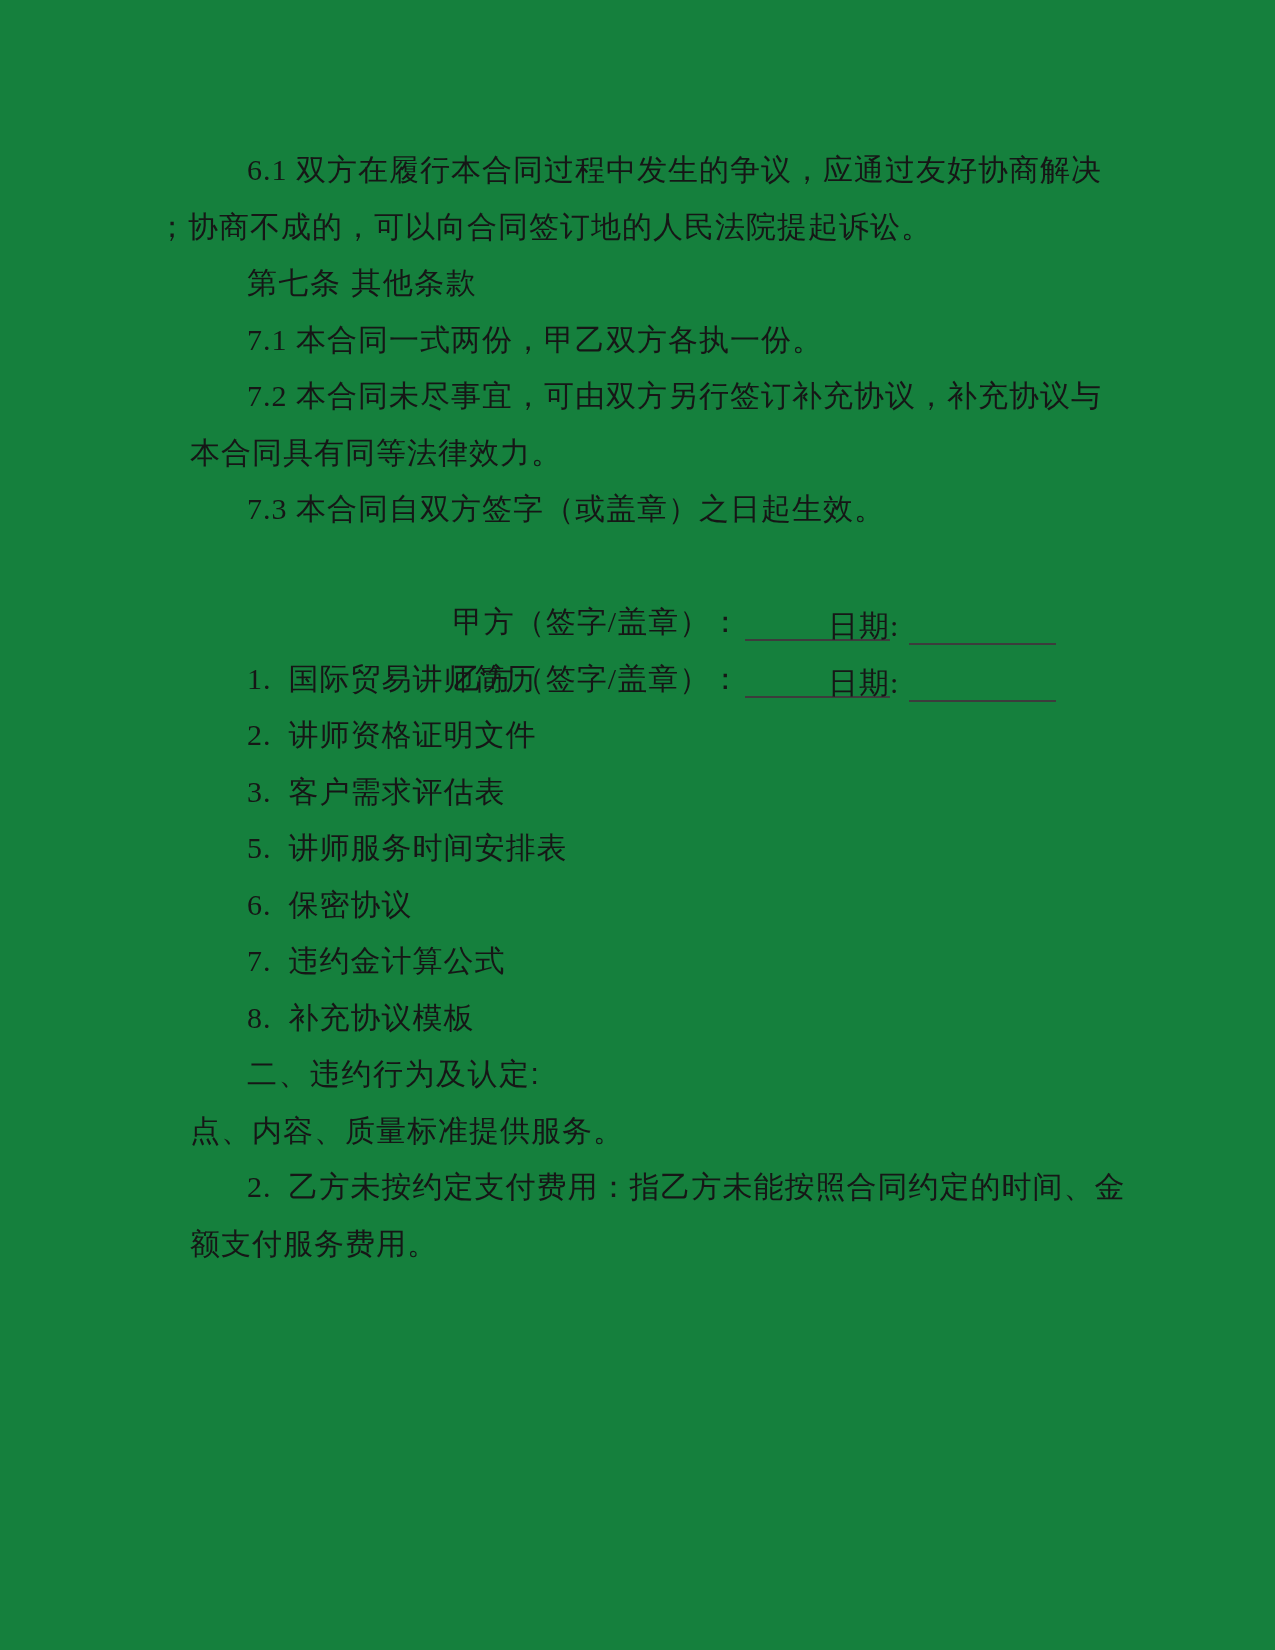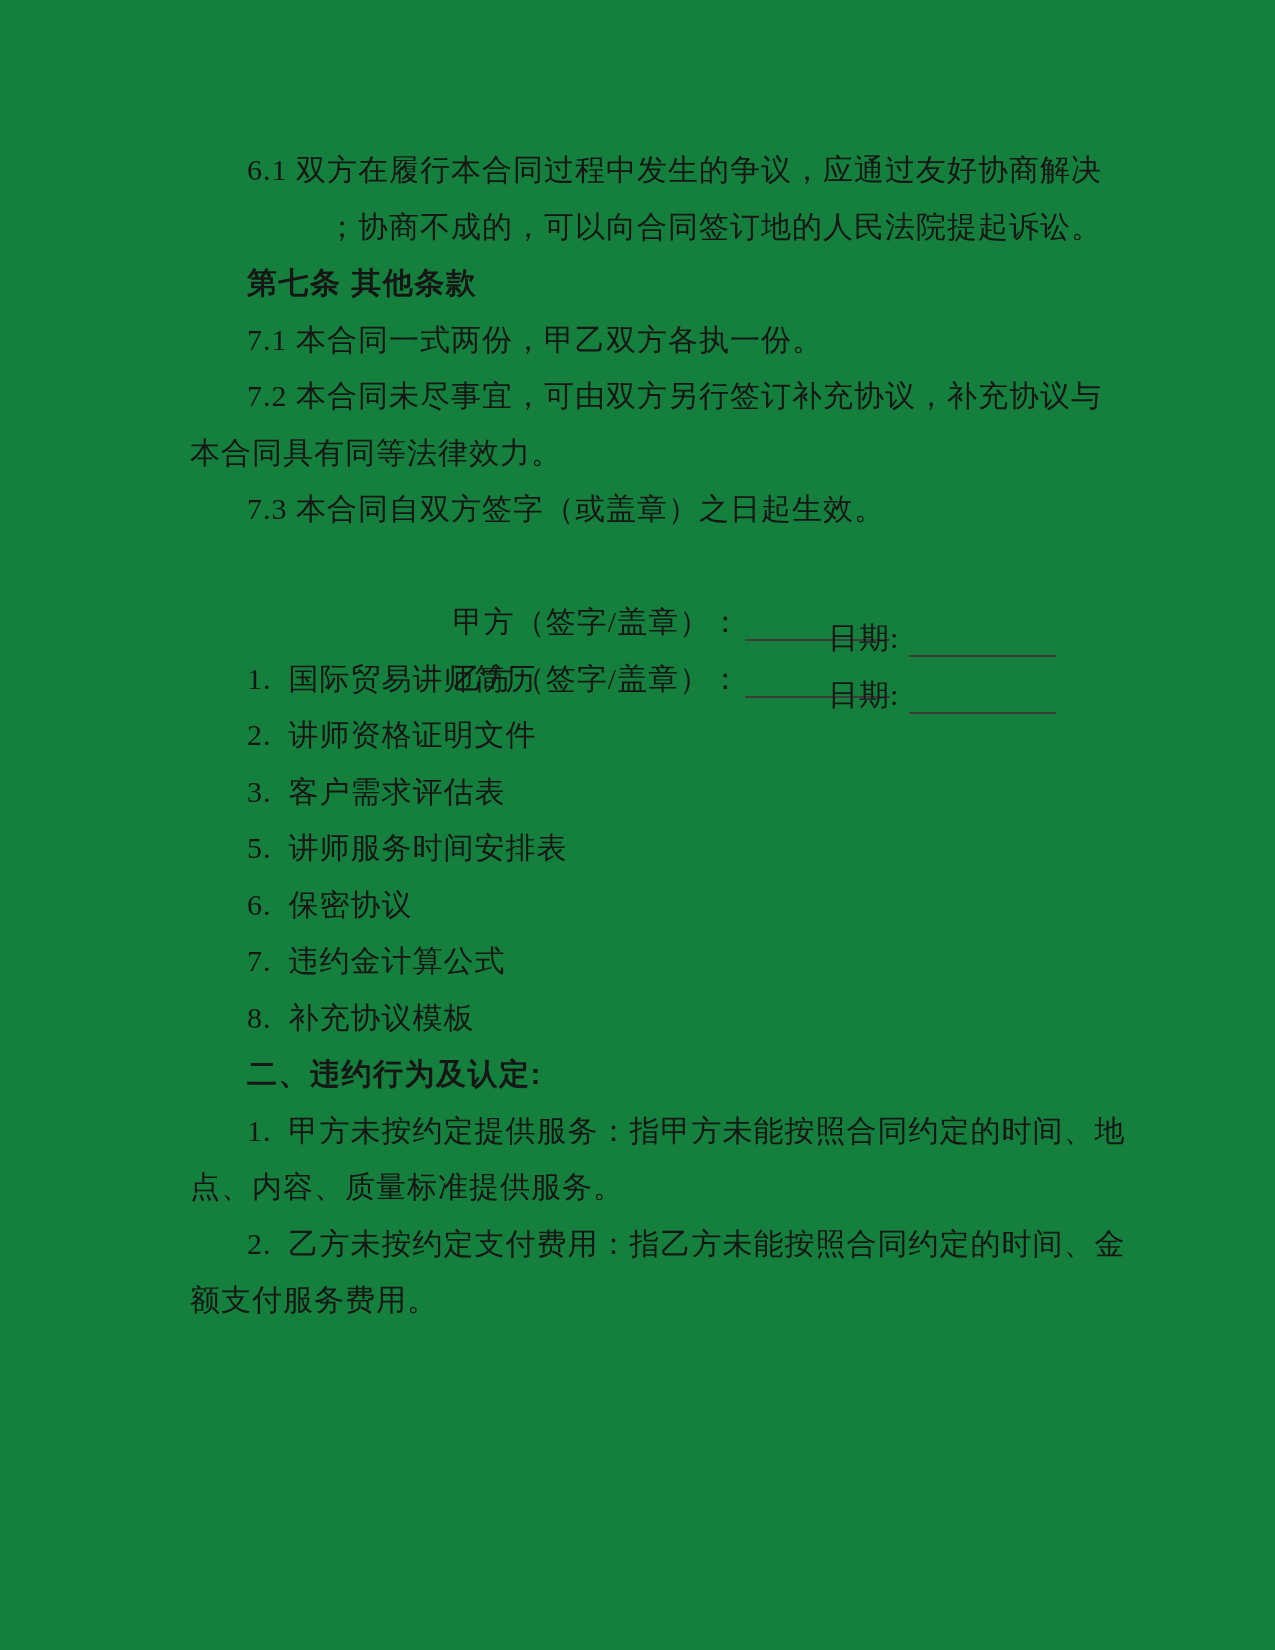--- a/index.html
+++ b/index.html
@@ -19,39 +19,39 @@
     color:#161616;
     font-size:30px;
     letter-spacing:1px;
   }
   .line{
     height:56.5px;
     line-height:56.5px;
     white-space:pre;
   }
   .indent{text-indent:57px;}
-  .hang{margin-left:-33px;text-align:right;}
+  .hang{margin-left:-33px;}
   .heading{
     font-family:"Liberation Sans","DejaVu Sans",sans-serif;
-    font-weight:700;
+    font-weight:400;
     letter-spacing:1.5px;
   }
   .sig-row{position:relative;text-align:center;}
   .blank{
     display:inline-block;
     border-bottom:2px solid #3c3c3c;
     height:40px;
     vertical-align:-9px;
   }
   .blank-sign{width:145px;margin-left:4px;}
   .blank-date{width:147px;margin-left:10px;}
   .date-part{
     position:absolute;
     left:570px;
-    top:16px;
+    top:4px;
   }
 </style>
 </head>
 <body>
 
 <div class="page">
   <div class="content">
 
     <div class="line indent">6.1 双方在履行本合同过程中发生的争议，应通过友好协商解决</div>
     <div class="line hang">；协商不成的，可以向合同签订地的人民法院提起诉讼。</div>
@@ -81,19 +81,18 @@
     <div class="line indent">1.  国际贸易讲师简历</div>
     <div class="line indent">2.  讲师资格证明文件</div>
     <div class="line indent">3.  客户需求评估表</div>
     <div class="line indent">5.  讲师服务时间安排表</div>
     <div class="line indent">6.  保密协议</div>
     <div class="line indent">7.  违约金计算公式</div>
     <div class="line indent">8.  补充协议模板</div>
 
     <div class="line indent heading">二、违约行为及认定:</div>
 
-    <div class="line indent">1.  甲方未按约定提供服务：指甲方未能按照合同约定的时间、地</div>
     <div class="line">点、内容、质量标准提供服务。</div>
     <div class="line indent">2.  乙方未按约定支付费用：指乙方未能按照合同约定的时间、金</div>
     <div class="line">额支付服务费用。</div>
 
   </div>
 </div>
 
 </body></html>

